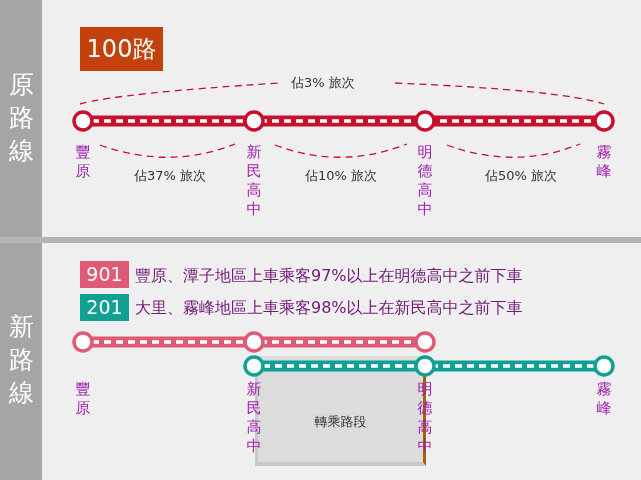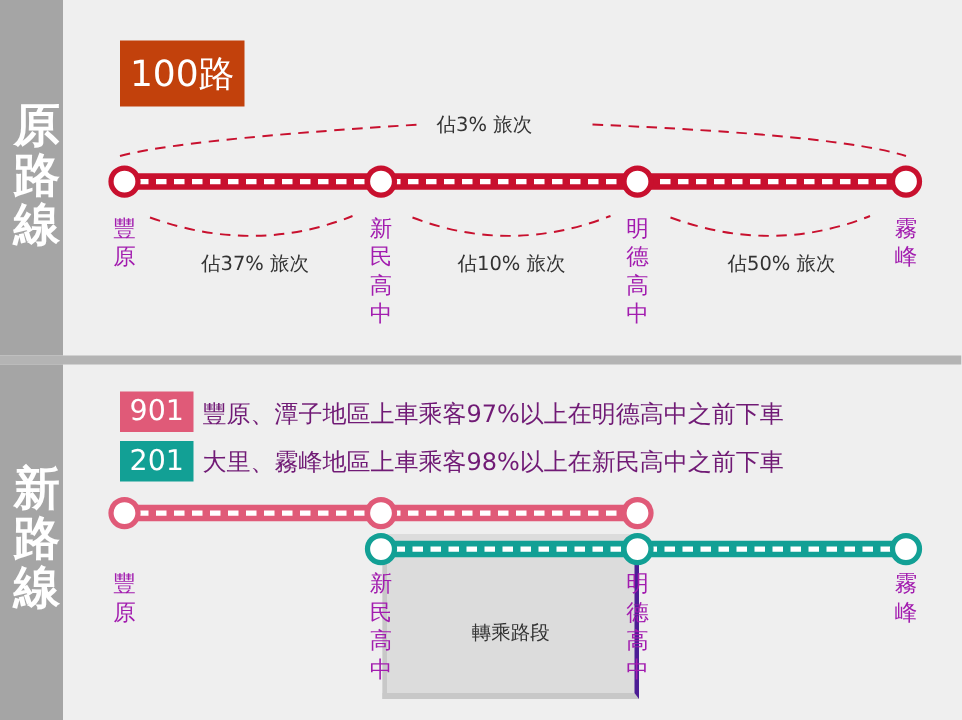--- a/index.html
+++ b/index.html
@@ -1,24 +1,24 @@
 <!DOCTYPE html>
 <html><head>
 <meta charset="utf-8">
 <style>
   html, body { margin:0; padding:0; }
   body { width:641px; height:480px; position:relative; overflow:hidden; background:#efefef; font-family:"DejaVu Sans", sans-serif; }
   .side { position:absolute; left:0; width:42px; background:#a5a5a5; }
-  .side-label { position:absolute; left:0; width:42px; color:#fff; font-size:31px; font-weight:bold; text-align:center; line-height:33px; }
+  .side-label { position:absolute; left:0; width:42px; color:#fff; font-size:25px; font-weight:normal; text-align:center; line-height:33px; }
   .divider { position:absolute; left:0; width:641px; top:237px; height:6px; background:#b4b4b4; }
   .badge { position:absolute; color:#fff; text-align:center; }
   .station { position:absolute; font-size:15px; color:#a21caf; width:20px; text-align:center; line-height:19px; }
   .pct { position:absolute; font-size:13px; color:#333; white-space:nowrap; }
   .desc { position:absolute; font-size:16px; color:#701a75; white-space:nowrap; }
-  .transfer { position:absolute; left:255px; top:356px; width:171px; height:110px; background:#dcdcdc; border-left:3px solid #c8c8c8; border-bottom:4px solid #c8c8c8; border-right:3px solid #4c1d95; box-sizing:border-box; }
+  .transfer { position:absolute; left:255px; top:356px; width:171px; height:110px; background:#dcdcdc; border-left:3px solid #c8c8c8; border-bottom:4px solid #c8c8c8; border-right:3px solid #a16207; box-sizing:border-box; }
   .transfer-label { position:absolute; left:0; right:0; top:57px; text-align:center; font-size:13px; color:#333; }
   svg { position:absolute; left:0; top:0; }
 </style>
 </head>
 <body>
 
 <div class="side" style="top:0;height:237px;"></div>
 <div class="side-label" style="top:68px;">
   <div style="width:24px;margin:0 auto;word-break:break-all;">原路線</div>
 </div>

